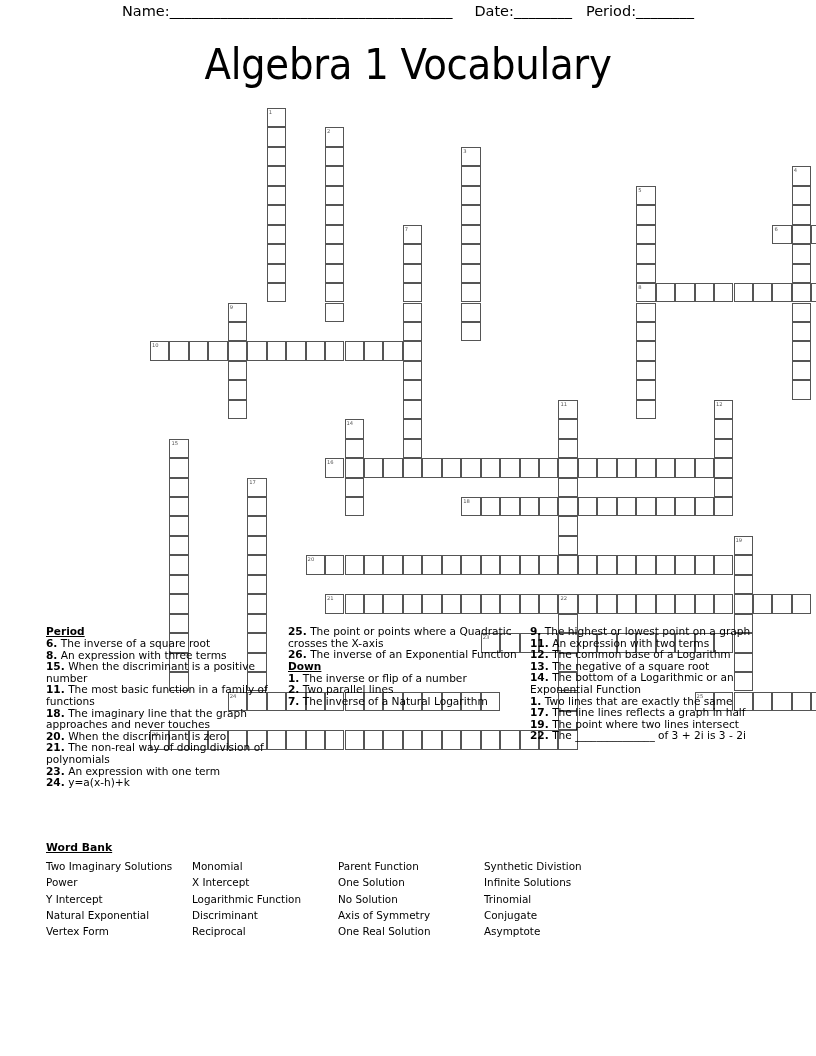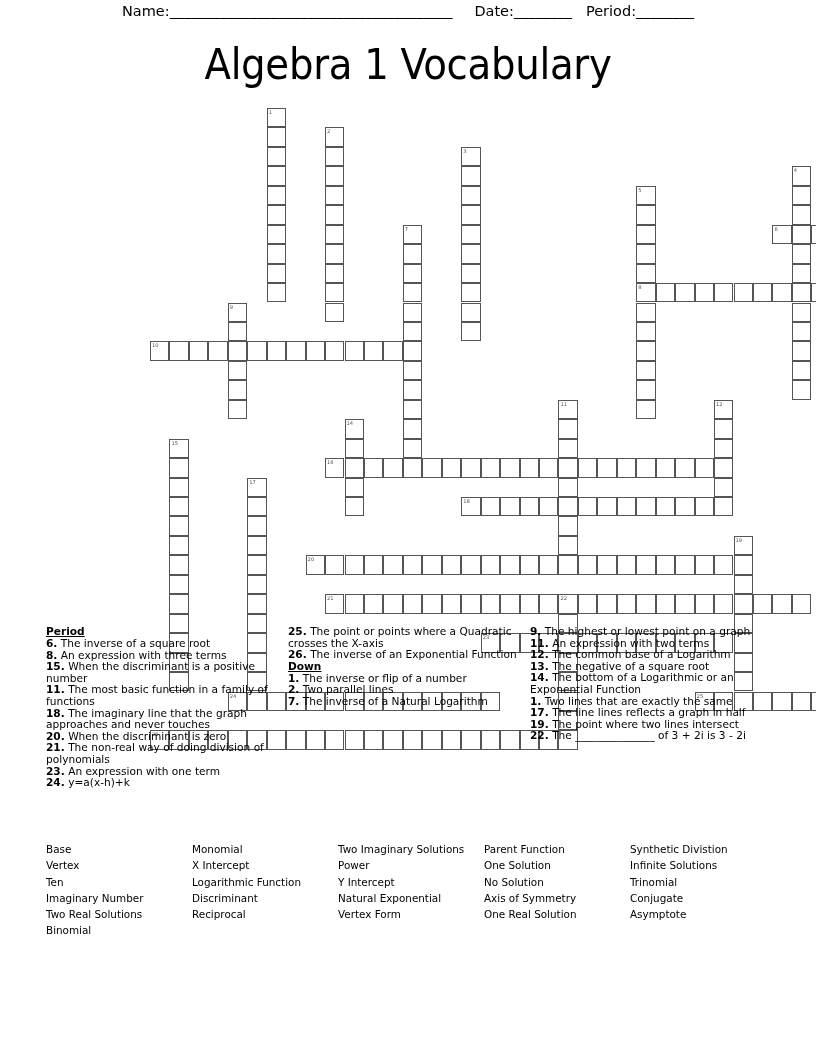--- a/index.html
+++ b/index.html
@@ -432,42 +432,35 @@
       <p class="clue"><b>13.</b><span> The negative of a square root</span></p>
       <p class="clue"><b>14.</b><span> The bottom of a Logarithmic or an Exponential Function</span></p>
       <p class="clue"><b>1.</b><span> Two lines that are exactly the same</span></p>
       <p class="clue"><b>17.</b><span> The line lines reflects a graph in half</span></p>
       <p class="clue"><b>19.</b><span> The point where two lines intersect</span></p>
       <p class="clue"><b>22.</b><span> The _______________ of 3 + 2i is 3 - 2i</span></p>
     </div>
 </div>
 
 <div class="wbwrap">
+  <div class="wbtitle">Word Bank</div>
   <div class="wbgrid" id="word-bank-grid">
       <div class="wbcol">
-        <div class="wbitem">Base</div>
-        <div class="wbitem">Vertex</div>
-        <div class="wbitem">Ten</div>
-        <div class="wbitem">Imaginary Number</div>
-        <div class="wbitem">Two Real Solutions</div>
-        <div class="wbitem">Binomial</div>
+        <div class="wbitem">Two Imaginary Solutions</div>
+        <div class="wbitem">Power</div>
+        <div class="wbitem">Y Intercept</div>
+        <div class="wbitem">Natural Exponential</div>
+        <div class="wbitem">Vertex Form</div>
       </div>
       <div class="wbcol">
         <div class="wbitem">Monomial</div>
         <div class="wbitem">X Intercept</div>
         <div class="wbitem">Logarithmic Function</div>
         <div class="wbitem">Discriminant</div>
         <div class="wbitem">Reciprocal</div>
-      </div>
-      <div class="wbcol">
-        <div class="wbitem">Two Imaginary Solutions</div>
-        <div class="wbitem">Power</div>
-        <div class="wbitem">Y Intercept</div>
-        <div class="wbitem">Natural Exponential</div>
-        <div class="wbitem">Vertex Form</div>
       </div>
       <div class="wbcol">
         <div class="wbitem">Parent Function</div>
         <div class="wbitem">One Solution</div>
         <div class="wbitem">No Solution</div>
         <div class="wbitem">Axis of Symmetry</div>
         <div class="wbitem">One Real Solution</div>
       </div>
       <div class="wbcol">
         <div class="wbitem">Synthetic Divistion</div>

